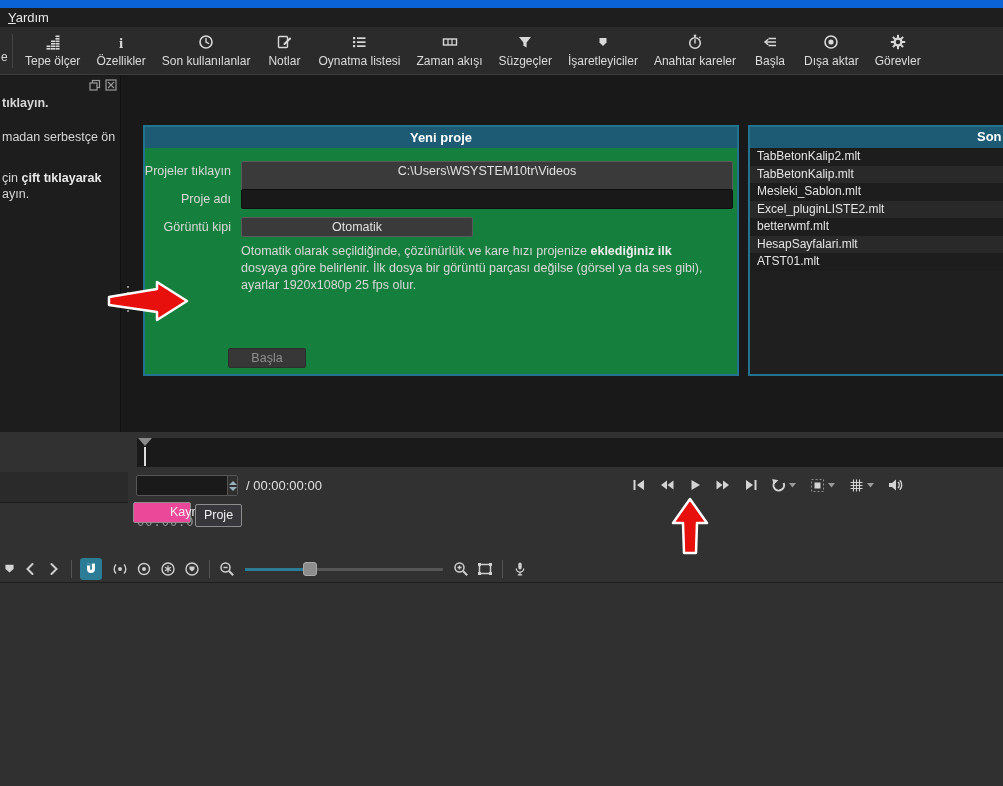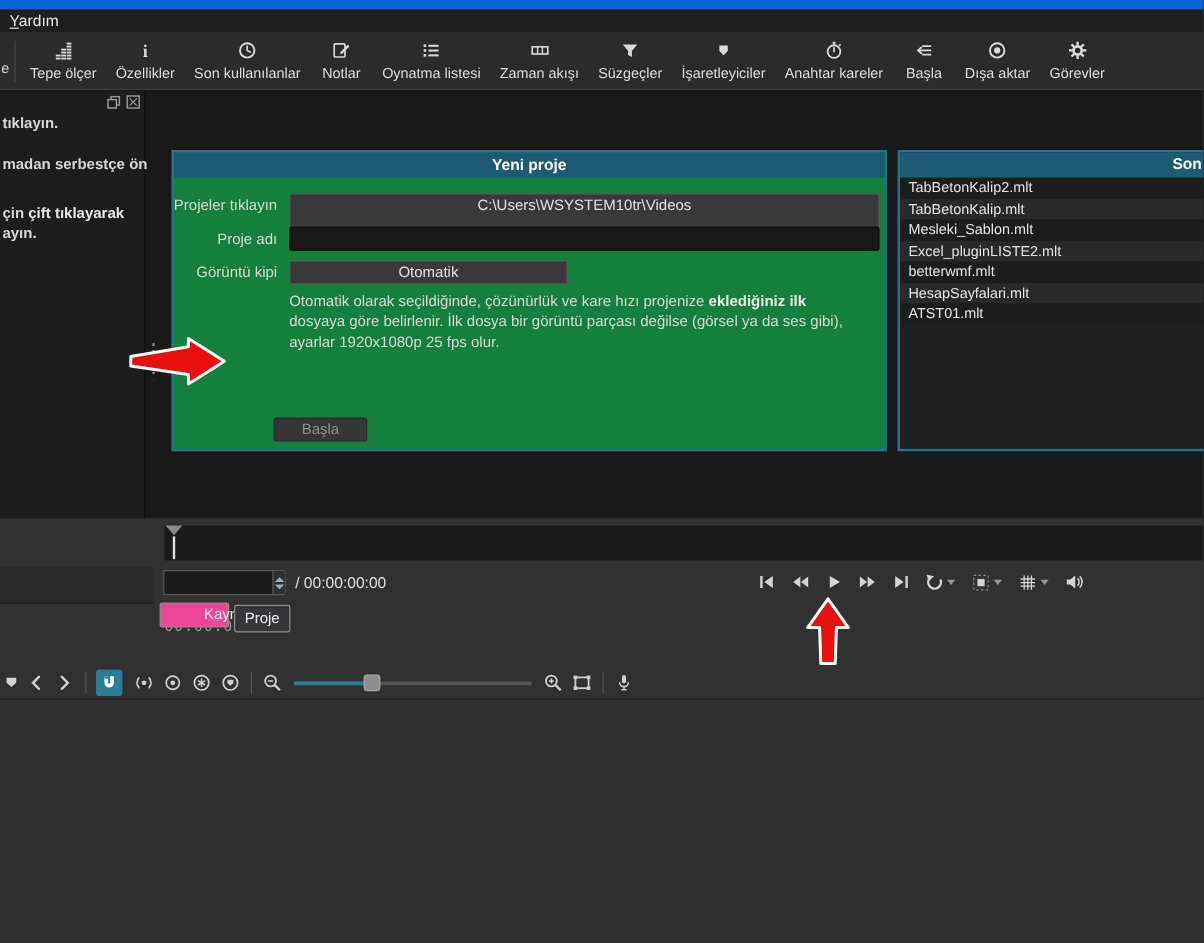--- a/index.html
+++ b/index.html
@@ -28,21 +28,21 @@
   .tb-btn .lbl { font-size:12px; color:#dcdcdc; white-space:nowrap; }
   .tb-btn svg { display:block; }
 
   
   #workspace { left:0; top:75px; width:1003px; height:357px; background:#191919; }
 
   
   #left-dock { left:0; top:76px; width:121px; height:396px; background:#1d1d1d; border-right:1px solid #101010; }
   #dock-buttons { position:absolute; top:3px; right:3px; display:flex; gap:4px; }
   #dock-buttons svg { display:block; }
-  .dock-text { position:absolute; left:2px; font-size:12.5px; color:#d6d6d6; white-space:nowrap;font-weight:bold; }
+  .dock-text { position:absolute; left:2px; font-size:12.5px; color:#d6d6d6; white-space:nowrap; }
   .dock-text b { color:#e8e8e8; }
 
   
   #splitter-handle { left:126px; top:286px; width:3px; height:30px;
      background-image:repeating-linear-gradient(#8a8a8a 0 2px, transparent 2px 6px);
      background-size:2px 100%; background-repeat:no-repeat; background-position:center; }
 
   
   .panel { position:absolute; border:2px solid #227390; background:#15803d; }
   .panel-header { height:21px; background:#1d5b75; color:#ffffff; font-weight:bold;

